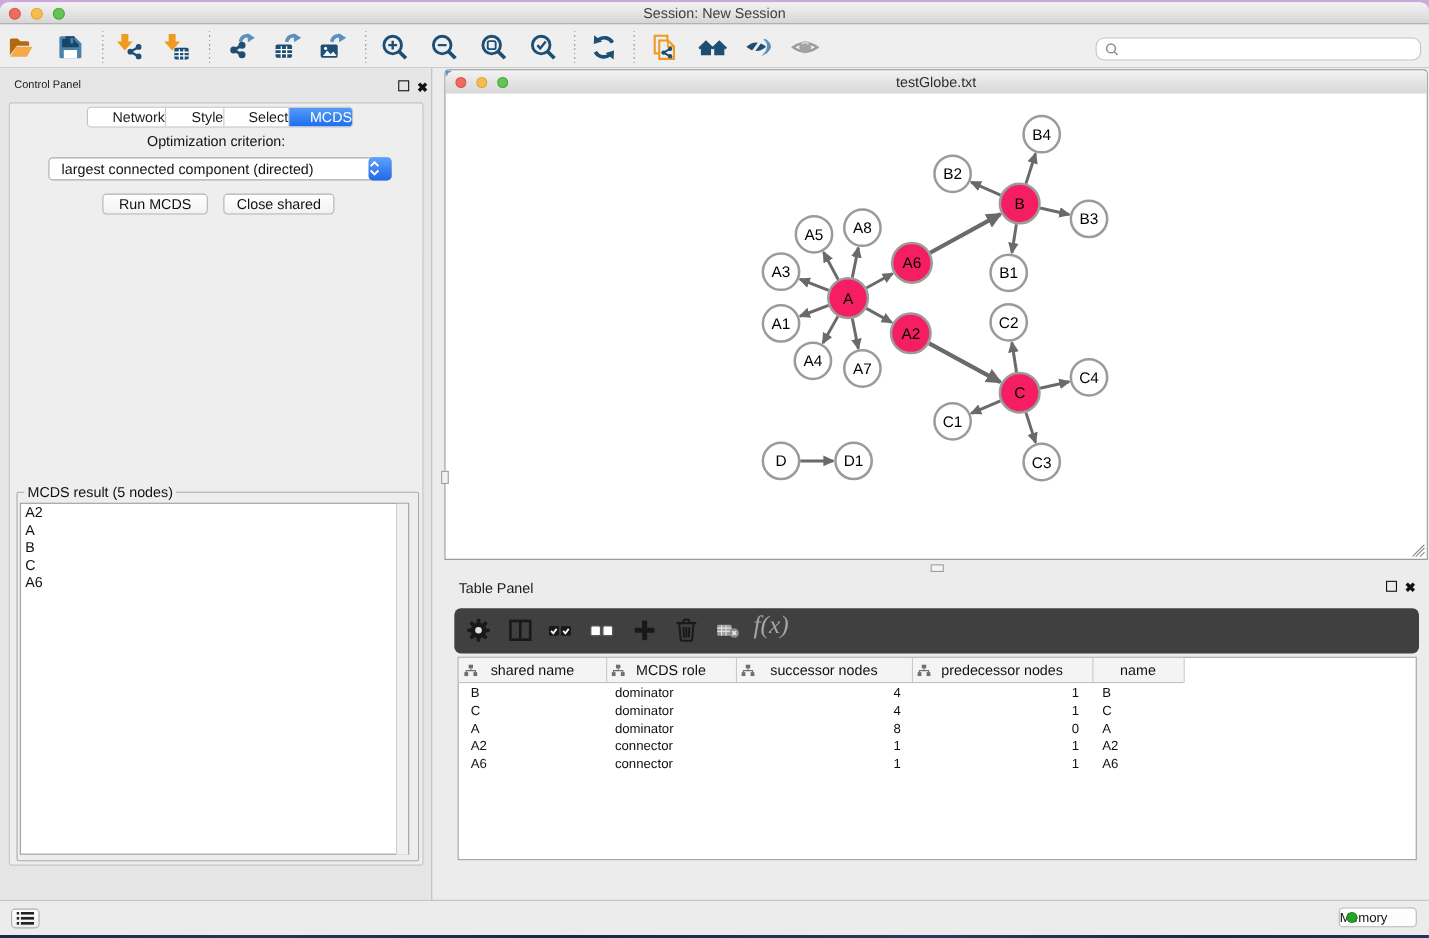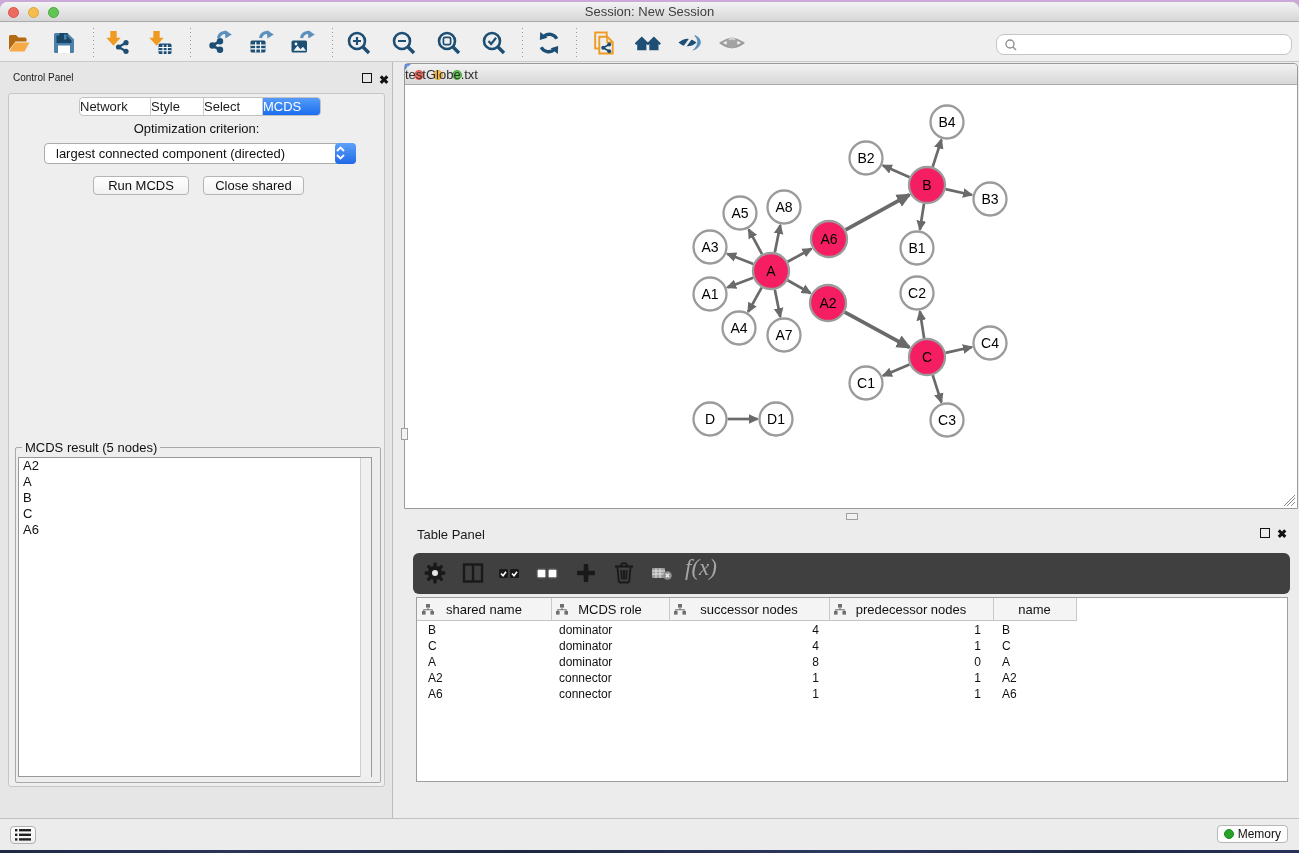--- a/index.html
+++ b/index.html
@@ -10,54 +10,54 @@
 #ttext{position:absolute;top:0;width:100%;text-align:center;font-size:13px;line-height:20px;color:#3e3e3e}
 #toolbar{position:absolute;left:0;top:21px;width:100%;height:39px;background:#efefef;border-bottom:1px solid #c9c9c9}
 .sep{position:absolute;top:5px;height:30px;width:1px;background-image:repeating-linear-gradient(#9a9a9a 0 1.5px,transparent 1.5px 4px)}
 .ticon{position:absolute;top:7px;width:26px;height:26px}
 #search{position:absolute;left:996px;top:11px;width:296px;height:21px;background:#fff;border:1px solid #c5c5c5;border-radius:8px}
 
 #cpanel{position:absolute;left:0;top:60px;width:393px;height:758px;background:#e6e6e6;border-right:1px solid #bcbcbc}
 #cpanel .title{position:absolute;left:13px;top:10px;font-size:10px;color:#1a1a1a}
 .wbtn{position:absolute;top:11px;font-weight:bold;color:#111;font-size:12px}
 .seg{position:absolute;display:flex;border:1px solid #c2c2c2;border-radius:4px;background:#fff;overflow:hidden;height:19px;z-index:5}
-.seg div{font-size:13px;color:#1c1c1c;text-align:left;line-height:18px;border-right:1px solid #c9c9c9}
+.seg div{font-size:13px;color:#1c1c1c;text-align:right;line-height:18px;border-right:1px solid #c9c9c9}
 .seg div:last-child{border-right:none}
 .seg .on{background:linear-gradient(#559bf8,#1c6ef0);color:#fff}
 #tabc{position:absolute;left:8px;top:31px;width:377px;height:694px;background:#eeeeee;border:1px solid #c6c6c6;border-radius:3px}
 #optlab{position:absolute;left:0;top:27px;width:100%;text-align:center;font-size:13px;color:#111}
 #combo{position:absolute;left:35px;top:49px;width:312px;height:21px;background:#fff;border:1px solid #ababab;border-radius:4px;font-size:13px;line-height:19px;color:#111;padding-left:11px}
 #combo .step{position:absolute;right:-1px;top:-1px;width:21px;height:21px;border-radius:4px;background:linear-gradient(#5da2f9,#2168e8);color:#fff;text-align:center}
 .btn{position:absolute;height:19px;background:linear-gradient(#ffffff,#f1f1f1);border:1px solid #b4b4b4;border-radius:4px;font-size:13px;color:#111;text-align:center;line-height:17px}
 #mcds{position:absolute;left:6px;top:353px;width:366px;height:336px;border:1px solid #a9a9a9;border-radius:2px}
 #mleg{position:absolute;left:6px;top:-8px;background:#eeeeee;padding:0 3px;font-size:13px;color:#111;line-height:15px}
 #mlist{position:absolute;left:2px;top:9px;width:354px;height:320px;background:#fff;border:1px solid #989898;font-size:13px;color:#111}
 #mlist .it{height:16px;line-height:16px;padding-left:4px}
 #mscroll{position:absolute;right:0px;top:0px;width:11px;height:319px;background:#f0f0f0;border-left:1px solid #cfcfcf}
 
 #desk{position:absolute;left:394px;top:60px;width:905px;height:758px;background:#ececec}
 #frame{position:absolute;left:404px;top:61px;width:894px;height:446px;background:#fff;border:1px solid #9a9a9a;border-radius:4px 4px 0 0}
 #ftitle{position:absolute;left:0;top:0;width:100%;height:21px;background:linear-gradient(#f2f2f2,#d8d8d8);border-bottom:1px solid #aaa;border-radius:4px 4px 0 0}
 .tl2{position:absolute;top:6px;width:10px;height:10px;border-radius:50%}
-#ftext{position:absolute;top:0;width:100%;font-size:13px;line-height:21px;color:#2e2e2e}
+#ftext{position:absolute;top:0;width:100%;text-align:center;font-size:13px;line-height:21px;color:#2e2e2e}
 
 #tpanel{position:absolute;left:394px;top:520px;width:905px;height:298px;background:#ececec}
 #tpanel .title{position:absolute;left:23px;top:5px;font-size:13px;color:#1a1a1a}
 #ttool{position:absolute;left:19px;top:31px;width:877px;height:41px;background:#404040;border-radius:6px}
 #ntable{position:absolute;left:22px;top:75px;width:872px;height:185px;background:#fff;border:1px solid #9e9e9e}
 #thead{position:absolute;left:0;top:0;width:659px;height:23px;background:#f4f4f4;border-bottom:1px solid #c4c4c4}
 .hv{position:absolute;top:0;height:23px;width:1px;background:#c9c9c9}
 .hlab{position:absolute;top:0;font-size:13px;line-height:23px;color:#111;text-align:center}
 .cell{position:absolute;font-size:12px;color:#111;height:16px;line-height:16px}
 .r{text-align:right}
 #btabs{position:absolute;left:278px;top:269px;height:19px}
 
 #status{position:absolute;left:0;top:816px;width:1299px;height:26px;background:#ececec;border-top:1px solid #c2c2c2}
 #lbtn{position:absolute;left:10px;top:7px;width:26px;height:18px;background:linear-gradient(#fff,#eee);border:1px solid #b0b0b0;border-radius:4px}
-#membtn{position:absolute;right:11px;top:6px;width:71px;height:18px;background:#fdfdfd;border:1px solid #b7b7b7;border-radius:4px;font-size:12px;color:#111;line-height:16px;text-align:right;padding-right:6px}
+#membtn{position:absolute;right:11px;top:6px;width:71px;height:18px;background:#fdfdfd;border:1px solid #b7b7b7;border-radius:4px;font-size:12px;color:#111;line-height:16px;padding-right:6px}
 #memdot{position:absolute;left:6px;top:3px;width:10px;height:10px;border-radius:50%;background:#27a427;border:1px solid #1d8a1d}
 #dstrip{position:absolute;left:0;top:850px;width:1299px;height:3px;background:linear-gradient(90deg,#1f2947,#2a3558 18%,#1d2742 40%,#2c3a60 65%,#1e2845 85%,#27325a)}
 svg{display:block}
 </style></head>
 <body>
 <div id="app">
   <div id="titlebar">
     <div class="tl" style="left:8px;background:#ed6b5f;border:1px solid #d6574b"></div>
     <div class="tl" style="left:28px;background:#f5bd4f;border:1px solid #dda738"></div>
     <div class="tl" style="left:48px;background:#61c454;border:1px solid #4aa73c"></div>

